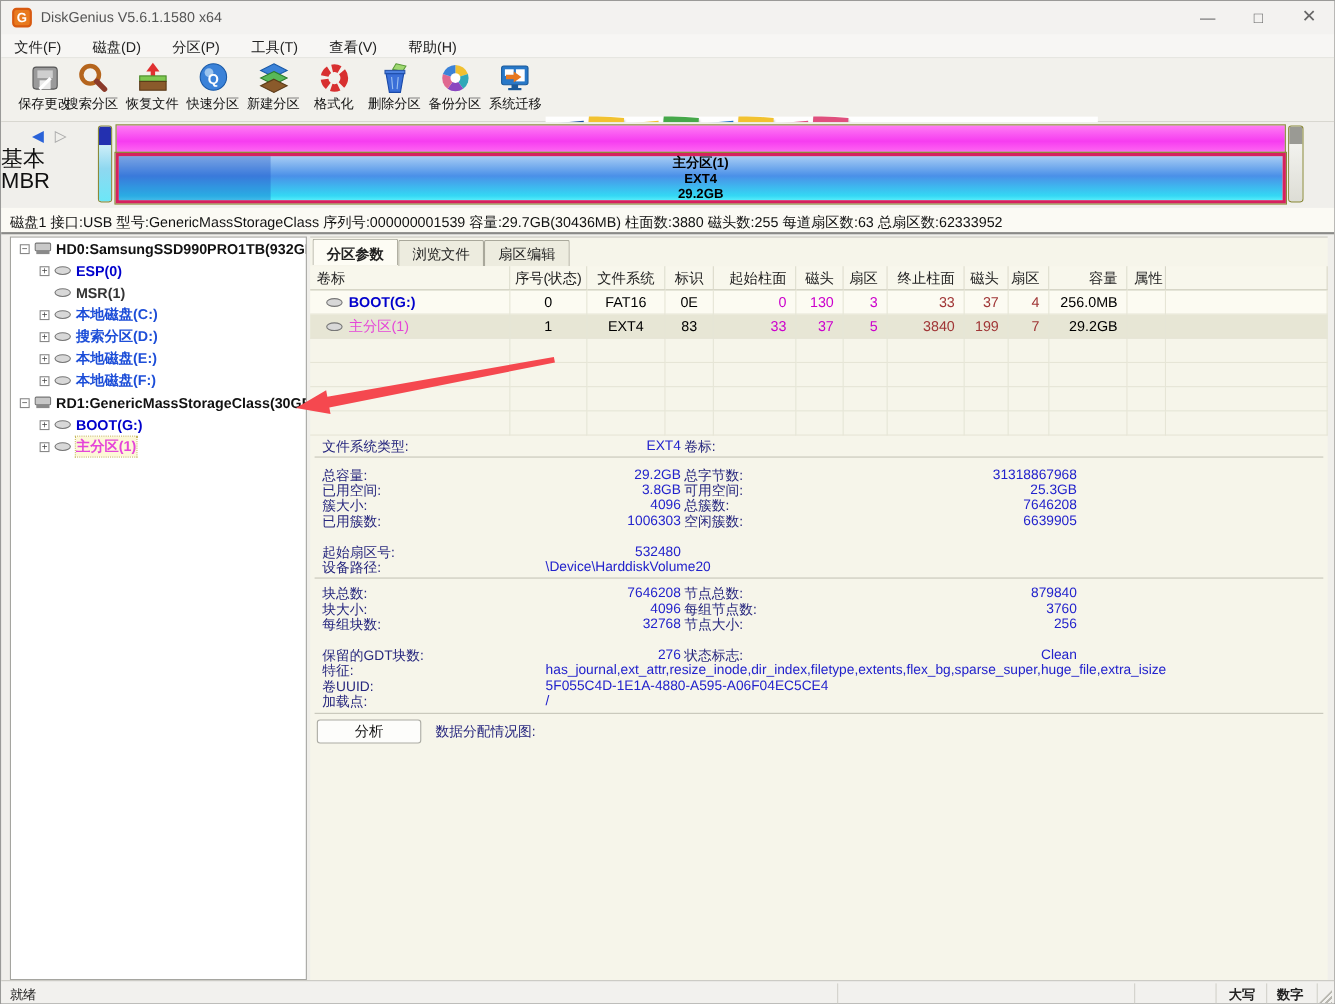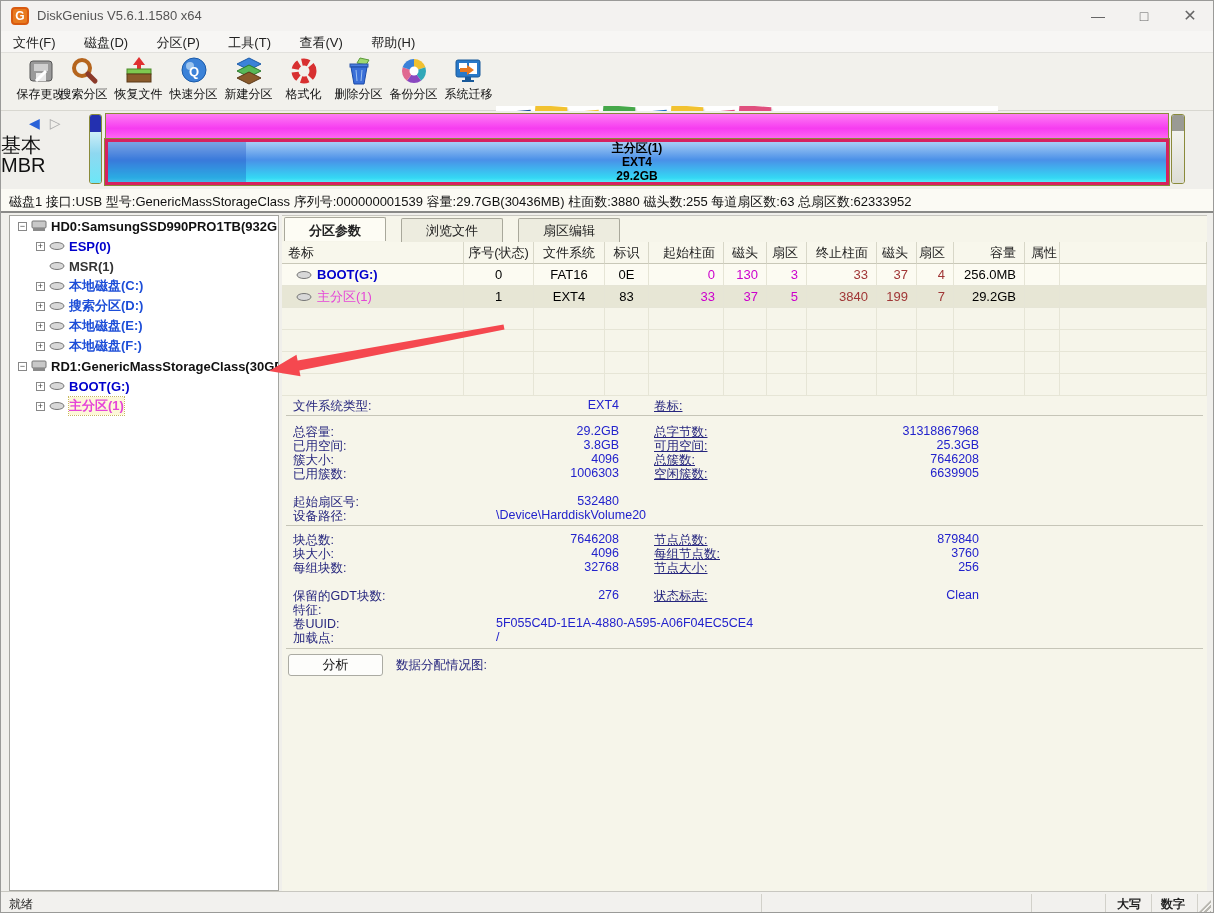--- a/index.html
+++ b/index.html
@@ -66,21 +66,21 @@
   .t-black { color:#111; } .t-blue { color:#0000CC; } .t-gray { color:#333; }
   .t-orange { color:#1d4ed8; } .t-magenta { color:#E545D8; }
   .titem.selrow .lbl { background:#FDF8D8; outline:1px dotted #c8b860; }
 
   
   .arrow-svg { position:absolute; left:258px; top:318px; z-index:40; pointer-events:none; }
 
   
   .ppanel { position:absolute; left:281px; top:214px; width:925px; height:676px; background:#F6F5EA; border-top:1px solid #c8c7c0; }
   .tabs { position:absolute; left:2px; top:2px; height:24px; display:flex; }
-  .tab { padding:3px 24px 4px; font-size:13px; color:#222; border:1px solid #A9A89B; border-bottom:none; background:#EDECDF; margin-right:15px; border-radius:2px 2px 0 0; }
+  .tab { padding:3px 12px 4px; font-size:13px; color:#222; border:1px solid #A9A89B; border-bottom:none; background:#EDECDF; margin-right:0; border-radius:2px 2px 0 0; }
   .tab.active { background:#FDFCF4; font-weight:bold; position:relative; top:-1px; padding-top:4px; }
 
   
   .ptable { position:absolute; left:0; top:26px; width:925px; }
   .trow { display:grid; grid-template-columns:182px 70px 71px 44px 75px 43px 40px 70px 40px 37px 71px 35px 1fr; height:22px; }
   .trow > div, .trow > i { border-right:1px solid #E6E5D6; border-bottom:1px solid #E6E5D6; font-size:13px; display:flex; align-items:center; overflow:hidden; }
   .thead > div { color:#222; border-bottom:1px solid #C9C8B8; border-right:1px solid #D8D7C8; background:#F8F7EC; }
   .tdata { background:#FCFBF2; }
   .tdata.sel { background:#E7E6D5; }
   .cell-l { padding-left:6px; justify-content:flex-start; }
@@ -88,21 +88,21 @@
   .cell-r { padding-right:8px; justify-content:flex-end; }
   .fg-mag { color:#CC00CC; } .fg-red { color:#A03636; }
   .vol-blue { color:#0000CC; font-weight:bold; } .vol-mag { color:#E545D8; }
   .mini-disk { margin:0 5px 0 8px; flex:none; }
 
   
   .drow { position:absolute; left:0; width:925px; height:14px; font-size:12.5px; }
   .drow span { position:absolute; top:0; white-space:nowrap; }
   .dl1 { left:11px; color:#26267E; }
   .dv1 { left:140px; width:197px; text-align:right; color:#2222CC; }
-  .dl2 { left:372px; color:#26267E;text-decoration:underline; }
+  .dl2 { left:340px; color:#26267E; }
   .dv2 { left:500px; width:197px; text-align:right; color:#2222CC; }
   .dvl { left:214px; color:#2222CC; }
   .dsep { position:absolute; left:4px; width:917px; border-top:1px solid #C6C5B8; }
 
   .analyze-btn { position:absolute; left:6px; top:438px; width:95px; height:22px; background:#FDFDFB; border:1px solid #ABABA3; border-radius:3px; font-size:13px; color:#111; text-align:center; line-height:20px; }
   .alloc-label { position:absolute; left:114px; top:441px; font-size:12.5px; color:#26267E; }
 
   
   .statusbar { position:absolute; left:0; top:890px; width:100%; height:23px; background:#F2F1EE; border-top:1px solid #C8C7C0; font-size:12px; color:#222; }
   .st-ready { position:absolute; left:8px; top:4px; }
@@ -534,20 +534,21 @@
       <span class="dv2">256</span>
     </div>
     <div class="drow" style="top:372px">
       <span class="dl1">保留的GDT块数:</span>
       <span class="dv1">276</span>
       <span class="dl2">状态标志:</span>
       <span class="dv2">Clean</span>
     </div>
     <div class="drow" style="top:386px">
       <span class="dl1">特征:</span>
+      <span class="dvl">has_journal,ext_attr,resize_inode,dir_index,filetype,extents,flex_bg,sparse_super,huge_file,extra_isize</span>
     </div>
     <div class="drow" style="top:400px">
       <span class="dl1">卷UUID:</span>
       <span class="dvl">5F055C4D-1E1A-4880-A595-A06F04EC5CE4</span>
     </div>
     <div class="drow" style="top:414px">
       <span class="dl1">加载点:</span>
       <span class="dvl">/</span>
     </div>
     <div class="dsep" style="top:432px"></div>

